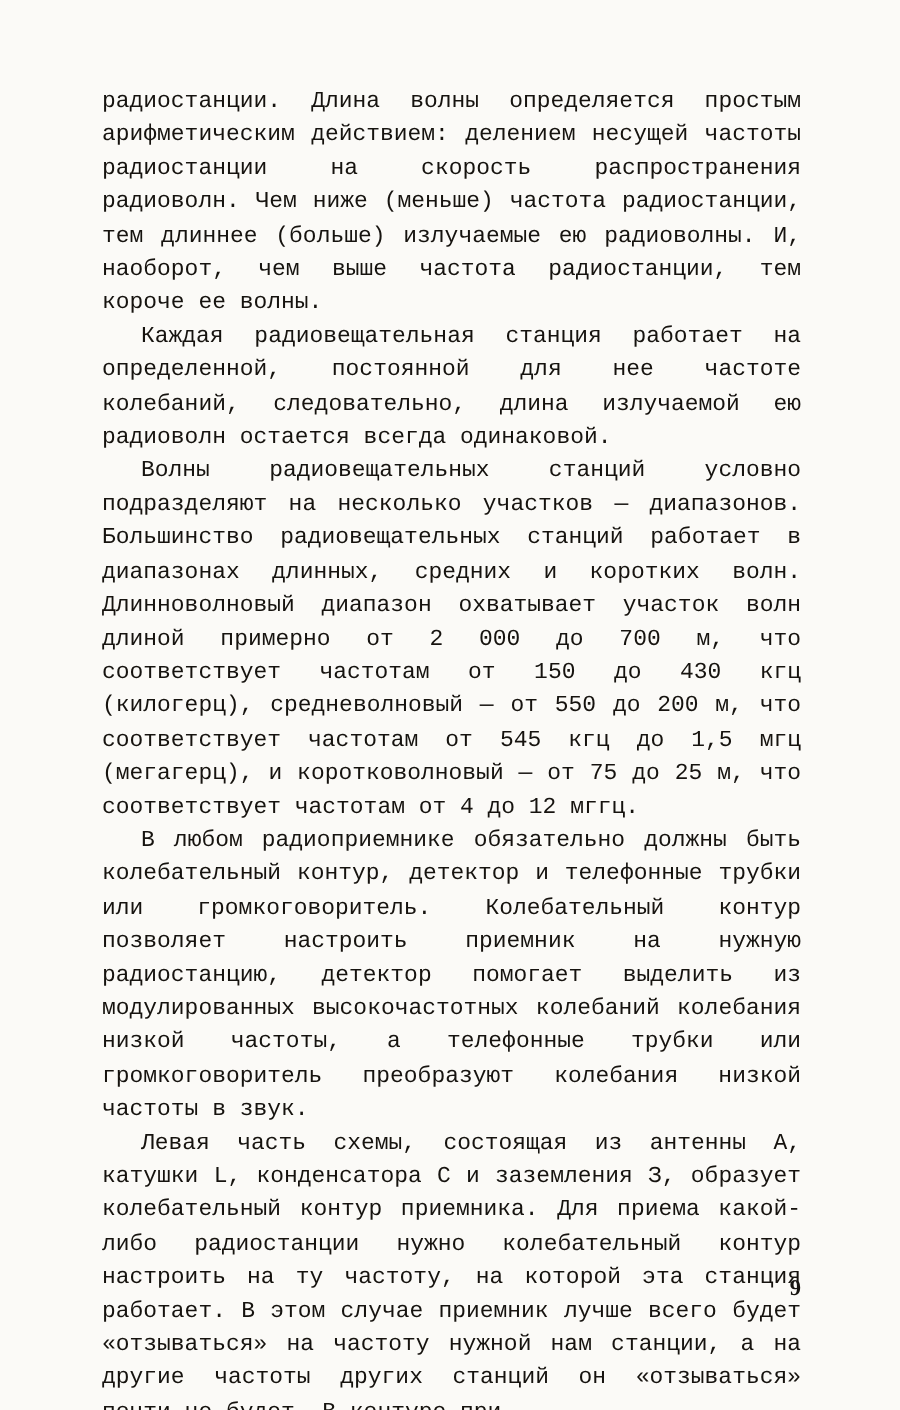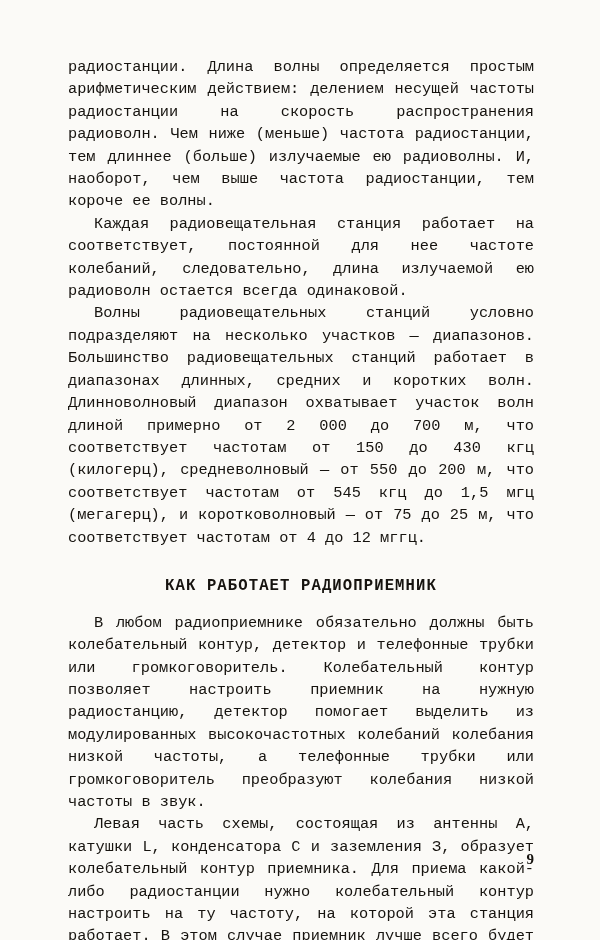--- a/index.html
+++ b/index.html
@@ -57,23 +57,22 @@
     color: #16130f;
   }
 </style>
 </head>
 <body>
 
 <div class="page">
   <div class="content">
 
     <p class="noindent">радиостанции. Длина волны определяется простым арифметическим действием: делением несущей   частоты радиостанции на скорость распространения   радиоволн. Чем ниже (меньше) частота радиостанции, тем длиннее (больше) излучаемые ею радиоволны. И, наоборот, чем выше частота радиостанции, тем короче ее волны.</p>
-    <p>Каждая радиовещательная станция работает на соответствует, постоянной для нее частоте колебаний, следовательно, длина излучаемой ею радиоволн  остается всегда одинаковой.</p>
+    <p>Каждая радиовещательная станция работает на определенной, постоянной для нее частоте колебаний, следовательно, длина излучаемой ею радиоволн  остается всегда одинаковой.</p>
     <p>Волны радиовещательных станций условно подразделяют на несколько участков — диапазонов. Большинство радиовещательных станций работает в диапазонах длинных, средних и коротких волн. Длинноволновый диапазон охватывает участок волн   длиной примерно от 2 000 до 700 м, что соответствует частотам  от 150 до 430 кгц (килогерц), средневолновый — от 550 до 200 м, что соответствует частотам  от 545 кгц до 1,5 мгц (мегагерц), и коротковолновый — от 75 до 25 м, что соответствует частотам от 4 до 12 мггц.</p>
 
-    <p class="heading">КАК РАБОТАЕТ РАДИОПРИЕМНИК</p>
 
     <p>В любом радиоприемнике обязательно должны быть колебательный контур, детектор  и телефонные   трубки или громкоговоритель. Колебательный контур позволяет настроить приемник на нужную радиостанцию, детектор помогает выделить из модулированных высокочастотных колебаний колебания низкой частоты, а телефонные трубки или громкоговоритель преобразуют колебания низкой частоты в звук.</p>
     <p>Левая часть схемы, состоящая из антенны А, катушки L, конденсатора С и заземления З, образует колебательный контур приемника. Для приема какой-либо радиостанции нужно колебательный контур настроить на ту частоту, на которой эта   станция   работает. В этом случае приемник лучше всего будет «отзываться» на частоту нужной нам станции, а на другие частоты других станций он «отзываться» почти не будет. В контуре при</p>
 
   </div>
   <div class="folio">9</div>
 </div>
 
 </body></html>

